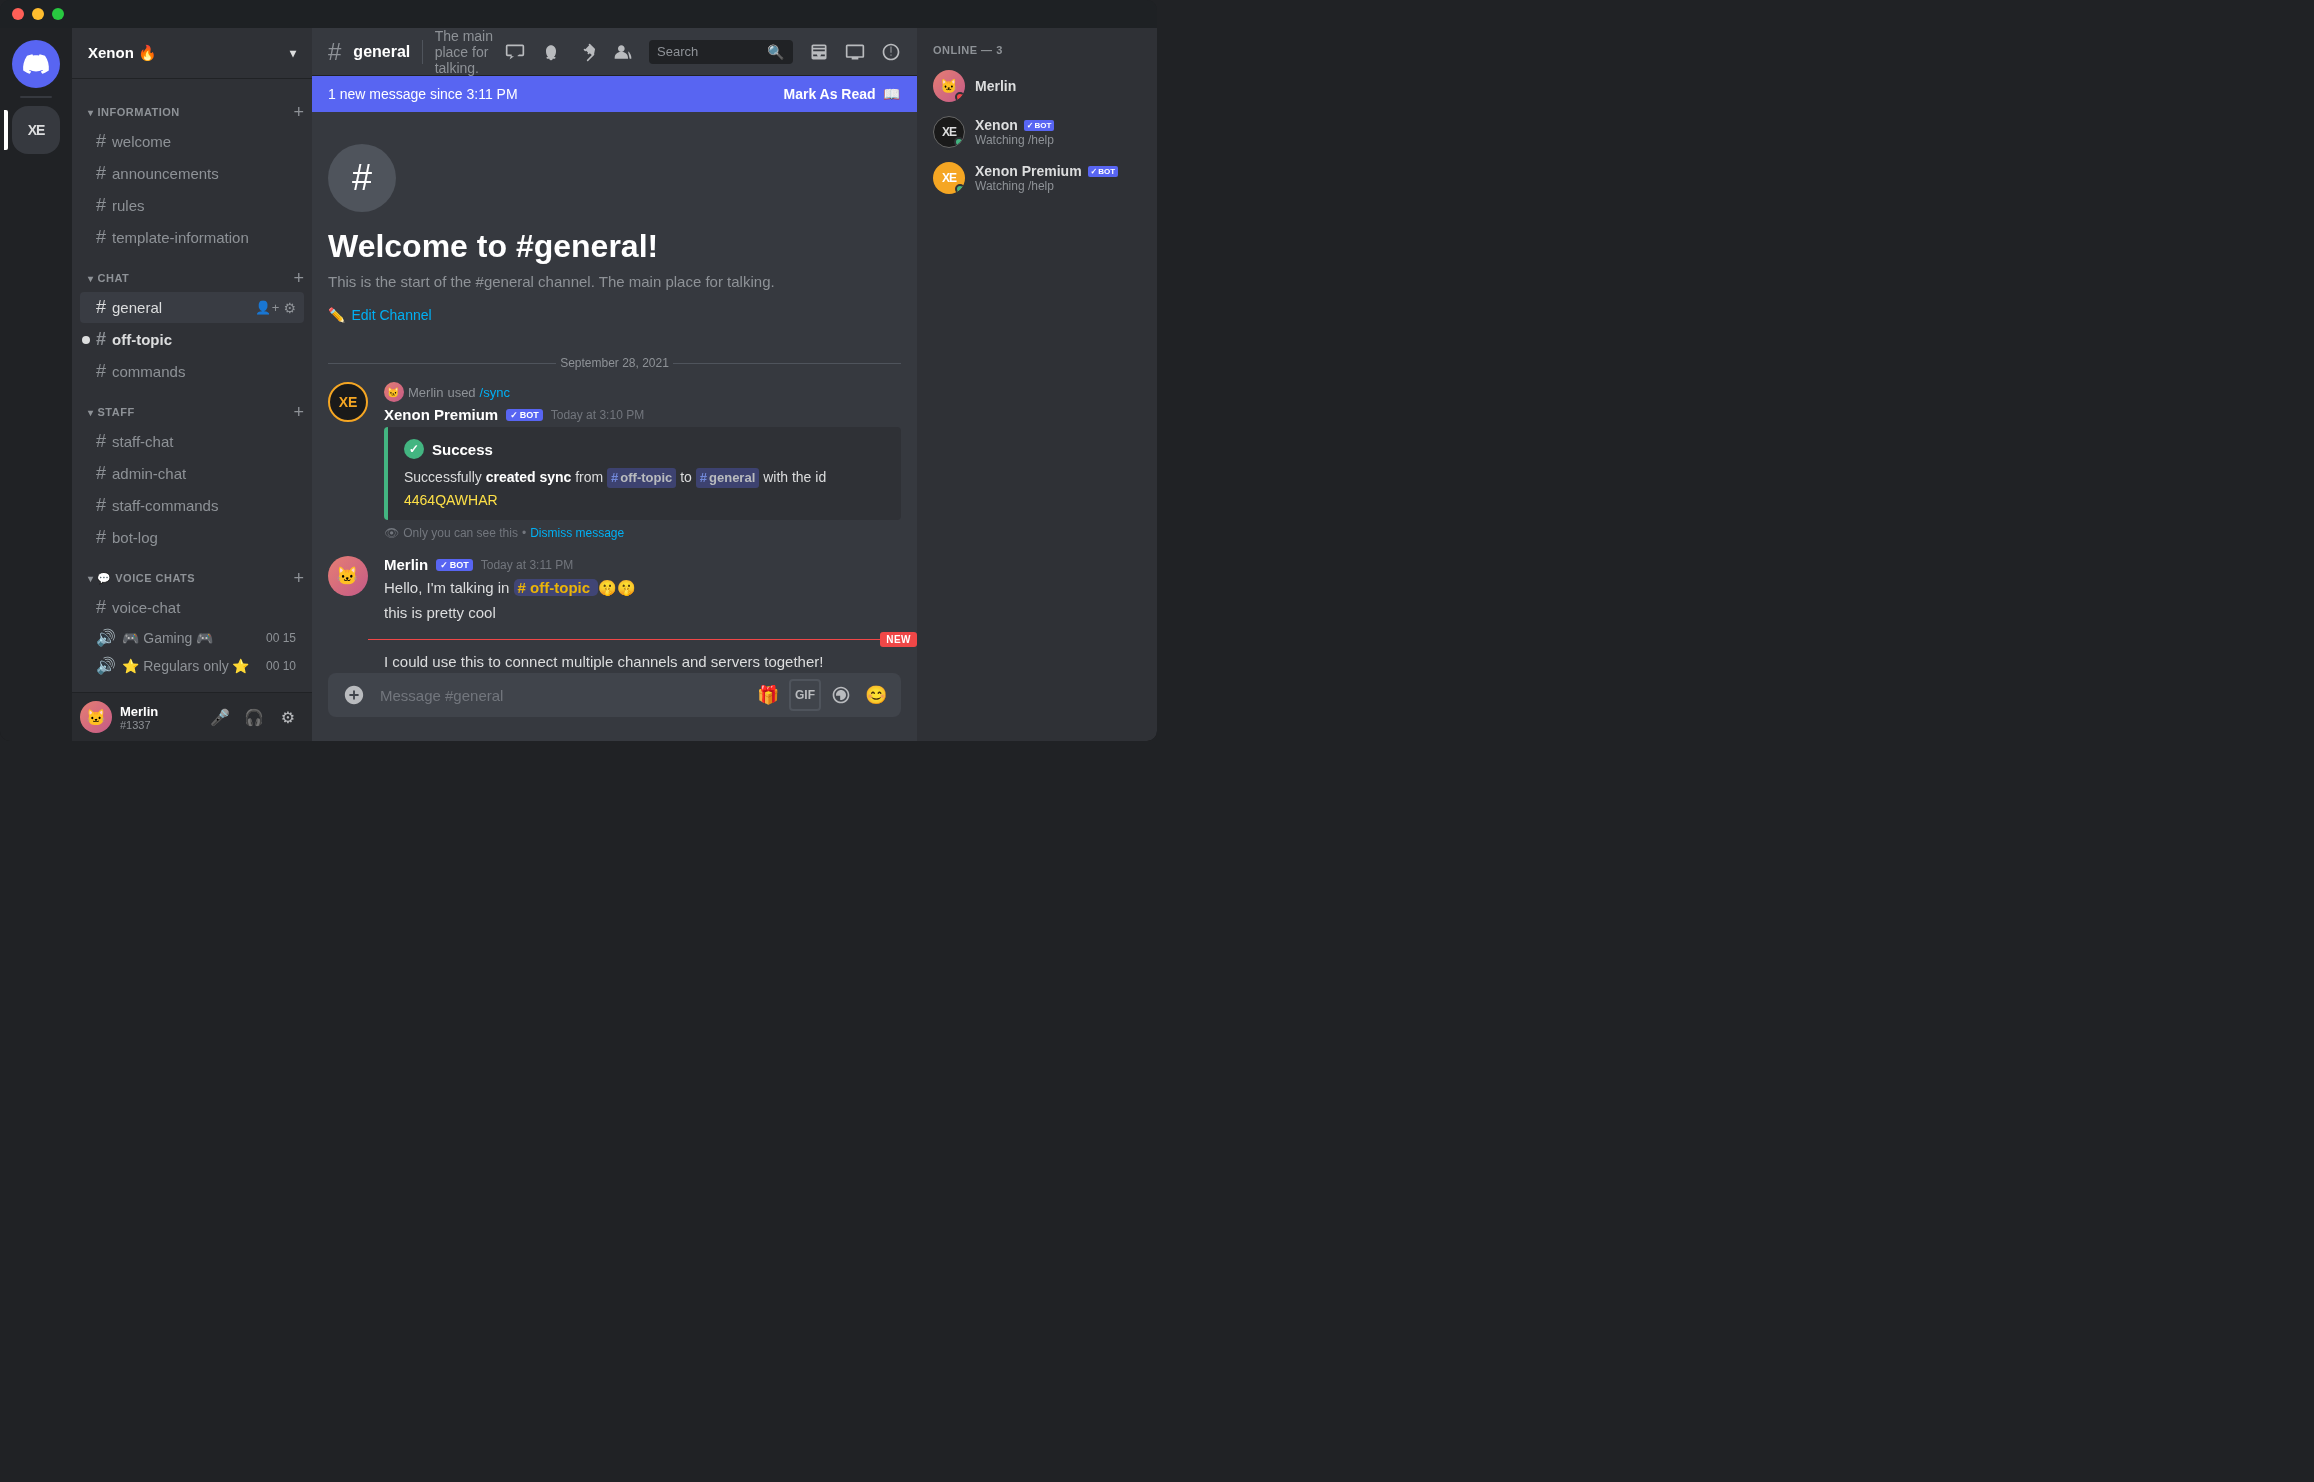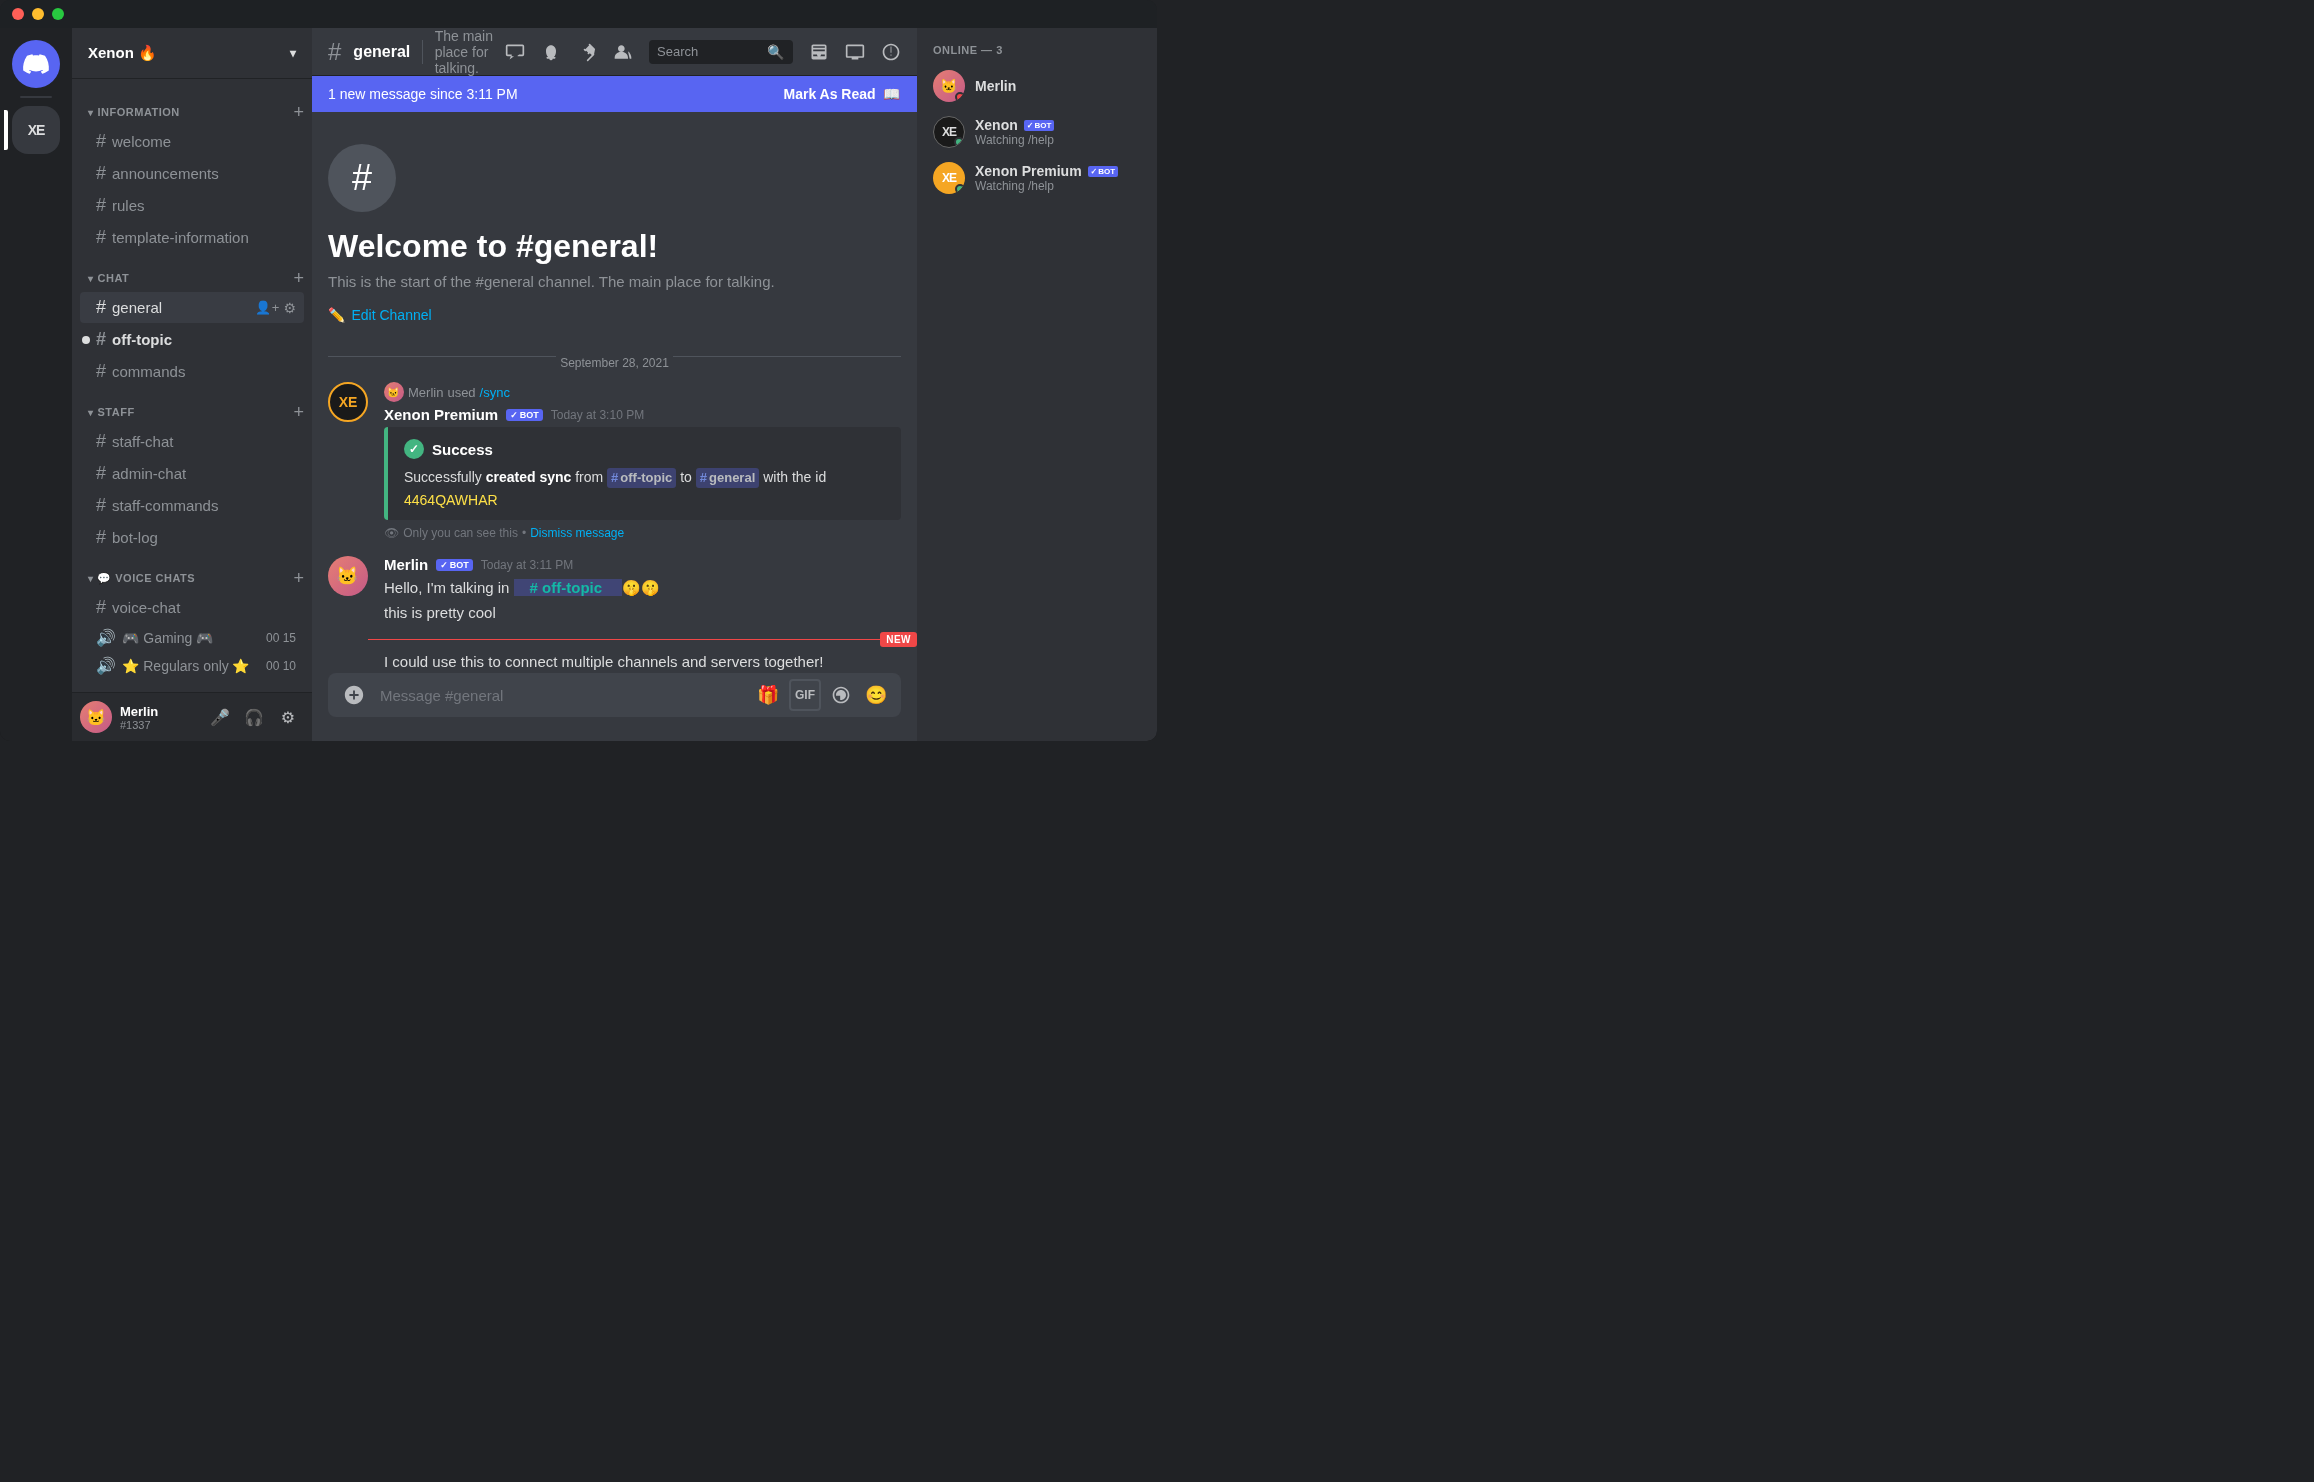--- a/index.html
+++ b/index.html
@@ -357,20 +357,21 @@
       align-items: center;
       gap: 6px;
       color: #00b0f4;
       font-size: 14px;
       cursor: pointer;
     }
 
     
     .date-divider {
       display: flex;
+      align-items: center;
       padding: 8px 16px;
       gap: 4px;
     }
     .date-line { flex: 1; height: 1px; background: #4f545c; }
     .date-text { color: #8e9297; font-size: 12px; white-space: nowrap; }
 
     
     .message-group {
       padding: 4px 16px;
       display: flex;
@@ -518,23 +519,23 @@
       font-weight: 700;
       padding: 2px 6px;
       border-radius: 3px;
       text-transform: uppercase;
       letter-spacing: 0.5px;
     }
 
     
     .channel-mention {
       background: rgba(88, 101, 242, 0.3);
-      color: #14b8a6;
-      border-radius: 0;
-      padding: 0 16px;
+      color: #eab308;
+      border-radius: 5px;
+      padding: 0 4px;
       cursor: pointer;
       font-weight: 600;
     }
 
     
     .message-input-area {
       padding: 0 16px 24px 16px;
       flex-shrink: 0;
     }
     .message-input-box {

